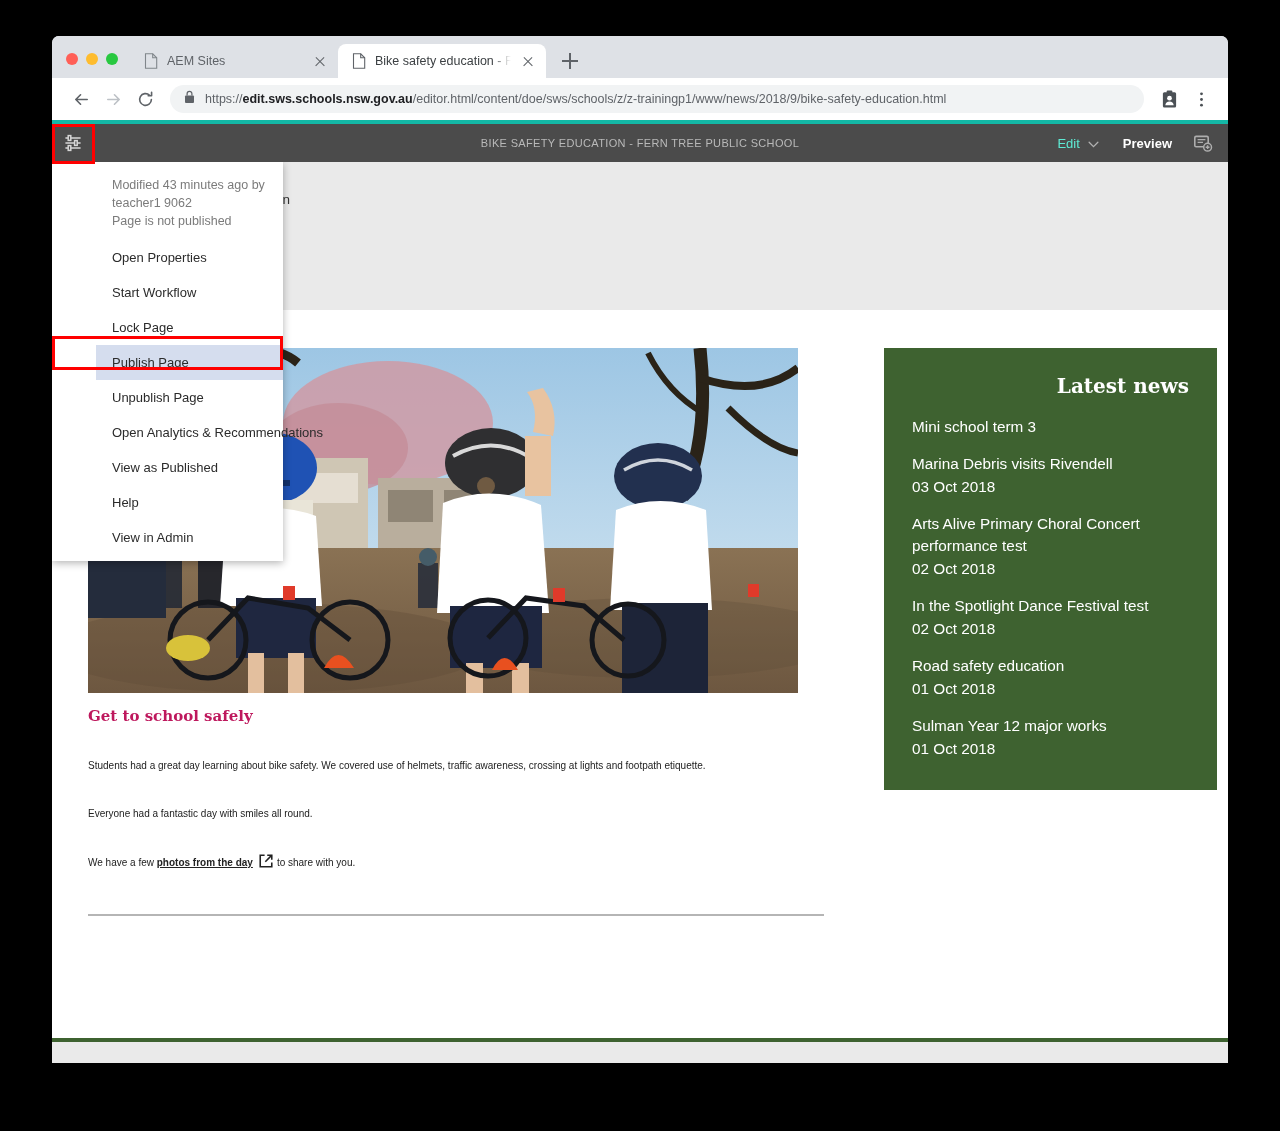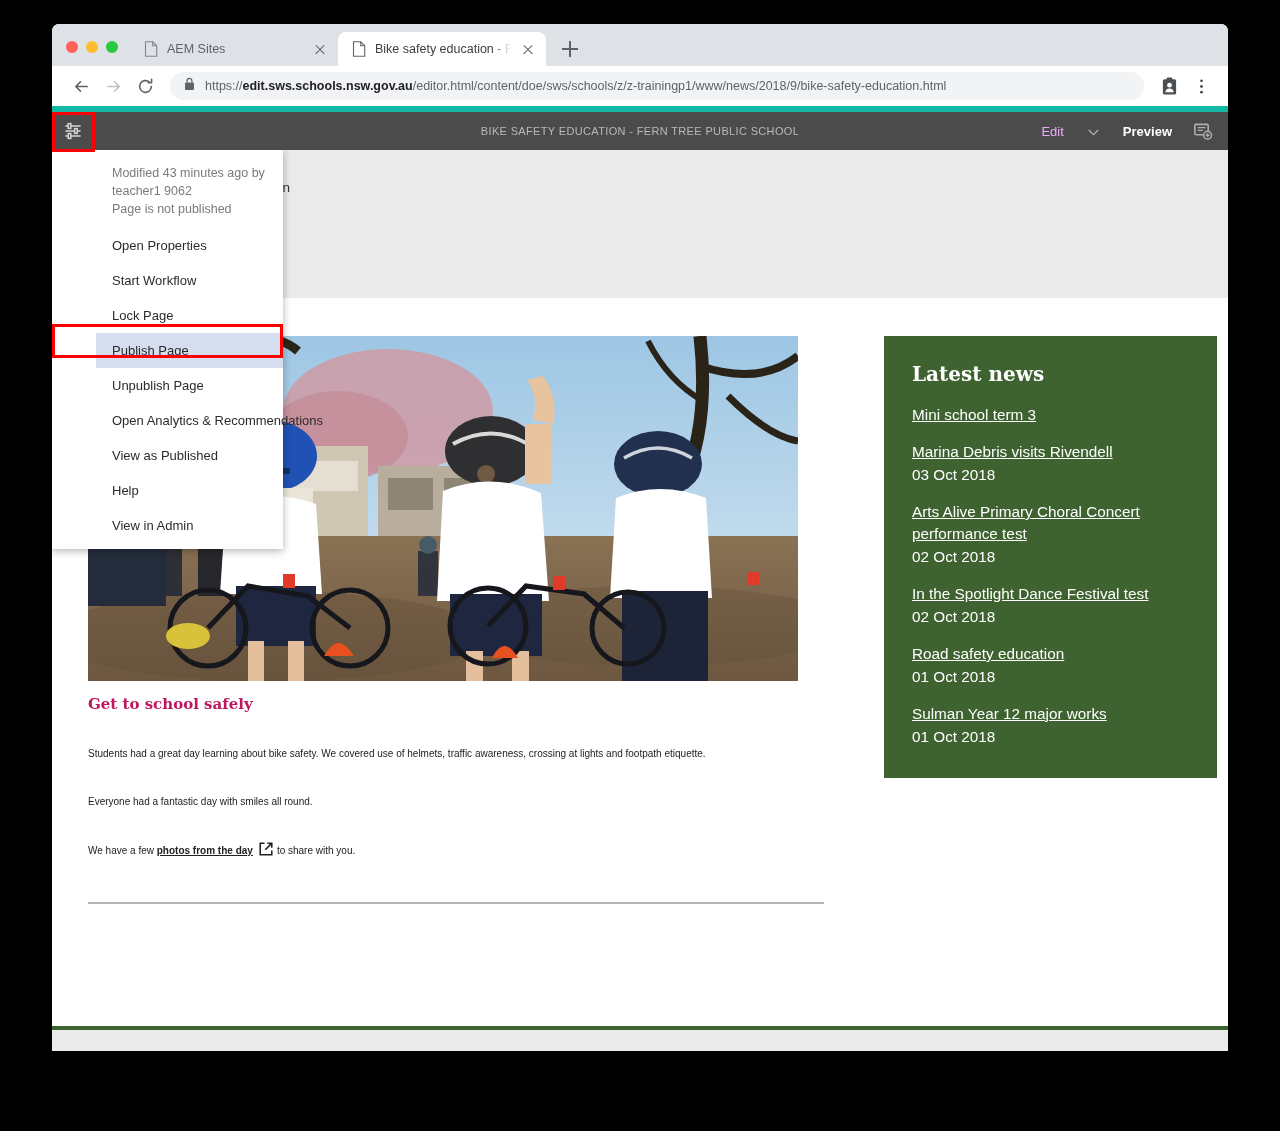--- a/index.html
+++ b/index.html
@@ -6,21 +6,21 @@
   html, body {
     width: 1280px; height: 1131px;
     background: #000;
     font-family: "Liberation Sans", sans-serif;
     overflow: hidden;
   }
 
   
   .window {
     position: absolute;
-    left: 52px; top: 24px;
+    left: 52px; top: 36px;
     width: 1176px; height: 1027px;
     background: #ffffff;
     border-radius: 7px 7px 0 0;
     overflow: hidden;
   }
 
   
   .tabstrip {
     position: relative;
     height: 42px;
@@ -98,21 +98,21 @@
   .newtab::after  { left: 13.3px; top: 6px; width: 1.5px; height: 16px; }
 
   
   .navbar {
     height: 46px;
     background: #ffffff;
     display: flex;
     align-items: center;
     padding: 0 12px 0 14px;
     gap: 2px;
-    border-bottom: 6px solid #14b8a6;
+    border-bottom: 4px solid #14b8a6;
   }
   .navbtn {
     width: 30px; height: 30px;
     display: flex; align-items: center; justify-content: center;
     color: #5f6368;
     cursor: pointer;
     flex: 0 0 auto;
   }
   .navbtn.disabled { color: #bdc1c6; }
   .omnibox {
@@ -169,22 +169,22 @@
   }
   .aem-right {
     margin-left: auto;
     display: flex;
     align-items: center;
     gap: 0;
     padding-right: 10px;
     z-index: 5;
   }
   .aem-edit {
-    display: flex; align-items: center; gap: 24px;
-    font-size: 13px; color: #f0abfc;
+    display: flex; align-items: center; gap: 8px;
+    font-size: 13px; color: #5eead4;
     padding: 0 14px;
     cursor: pointer;
   }
   .aem-preview {
     font-size: 13px; font-weight: 700; color: #ffffff;
     padding: 0 16px 0 10px;
     cursor: pointer;
   }
   .aem-icon-btn {
     width: 30px; height: 30px;
@@ -274,29 +274,29 @@
   .news {
     background: #3e6230;
     padding: 26px 28px 30px 28px;
   }
   .news h3 {
     font-family: "DejaVu Serif", serif;
     font-weight: 700;
     color: #ffffff;
     font-size: 20px;
     margin-bottom: 18px;
+    text-align: right;
   }
   .news-item { margin-bottom: 15px; }
   .news-item:last-child { margin-bottom: 0; }
   .news-link {
     display: block;
     color: #ffffff;
     font-size: 15.3px;
     line-height: 1.43;
-    text-decoration: underline;
     cursor: pointer;
   }
   .news-date {
     display: block;
     color: #ffffff;
     font-size: 15.3px;
     line-height: 1.45;
     margin-top: 1px;
   }
 

